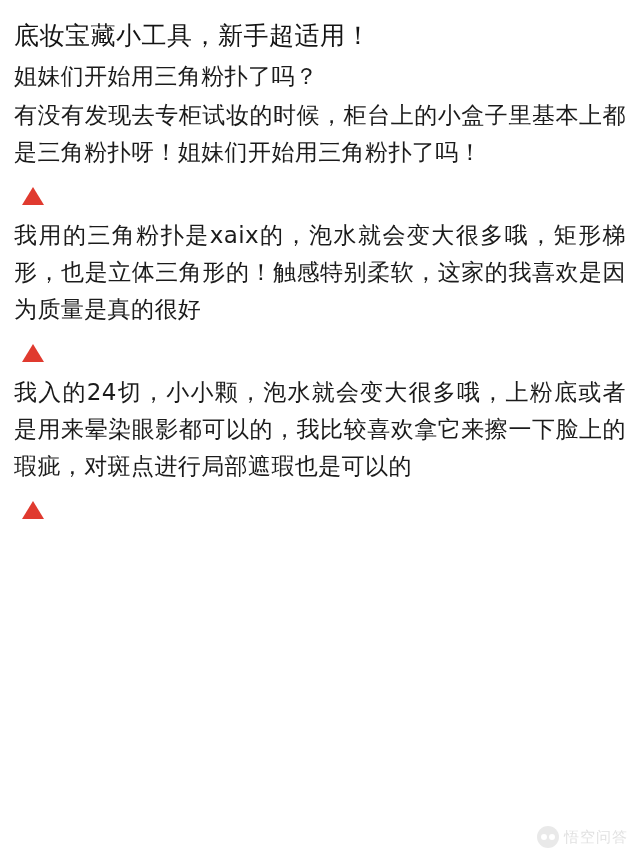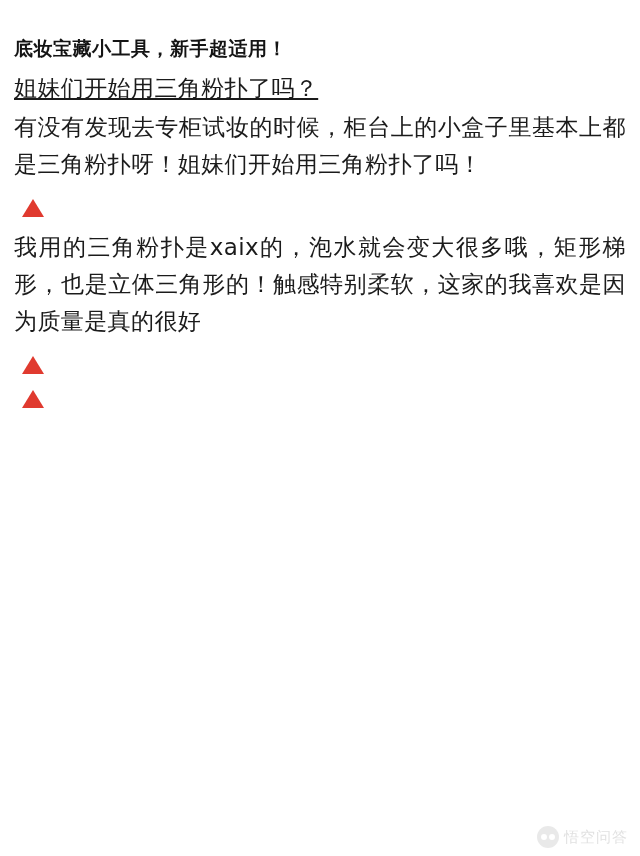--- a/index.html
+++ b/index.html
@@ -16,39 +16,38 @@
     overflow: hidden;
   }
   .page {
     position: relative;
     width: 640px;
     height: 856px;
     box-sizing: border-box;
     padding: 18px 14px 0 14px;
   }
   .title {
-    font-size: 19px;
+    font-size: 25px;
     line-height: 36px;
-    font-weight: 700;
+    font-weight: 400;
     letter-spacing: 0.5px;
-    margin: 12px 0 4px 0;
+    margin: 0 0 4px 0;
     color: #141414;
   }
   .para {
     font-size: 23px;
     line-height: 37px;
     letter-spacing: 0.4px;
     margin: 0;
     color: #1b1b1b;
     text-align: justify;
     text-justify: inter-ideograph;
   }
   .para.first {
     margin-top: 4px;
-    text-decoration: underline;
   }
   .block {
     margin-bottom: 2px;
   }
   .marker {
     margin: 16px 0 12px 8px;
     width: 0;
     height: 0;
     border-left: 11px solid transparent;
     border-right: 11px solid transparent;
@@ -105,20 +104,23 @@
   </div>
 
   <div class="marker"></div>
 
   <div class="block">
     <p class="para">我用的三角粉扑是xaix的，泡水就会变大很多哦，矩形梯形，也是立体三角形的！触感特别柔软，这家的我喜欢是因为质量是真的很好</p>
   </div>
 
   <div class="marker"></div>
 
+  <div class="block">
+    <p class="para">我入的24切，小小颗，泡水就会变大很多哦，上粉底或者是用来晕染眼影都可以的，我比较喜欢拿它来擦一下脸上的瑕疵，对斑点进行局部遮瑕也是可以的</p>
+  </div>
 
   <div class="marker"></div>
 
 
   <div class="watermark">
     <span class="wm-logo"></span>
     <span class="wm-text">悟空问答</span>
   </div>
 
 </div>

